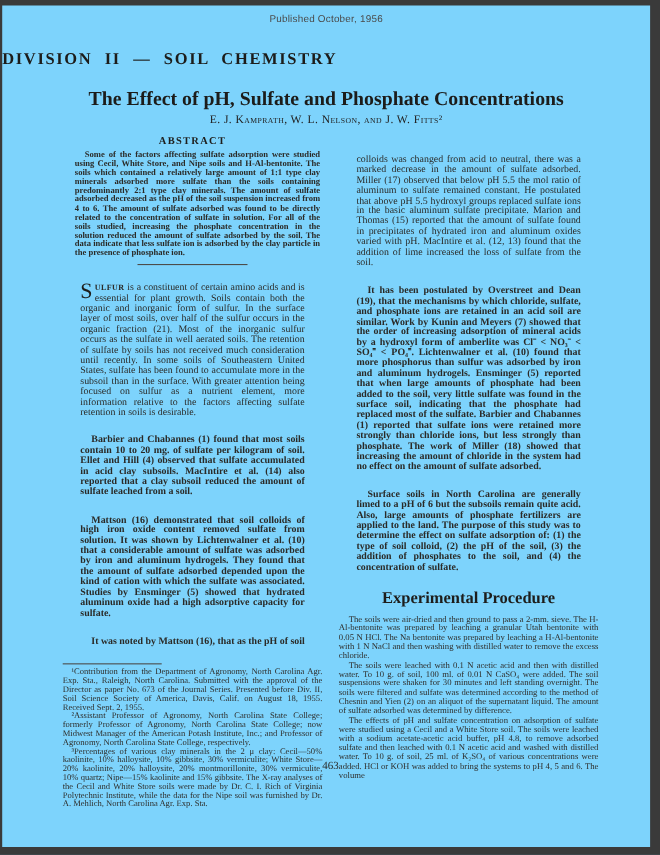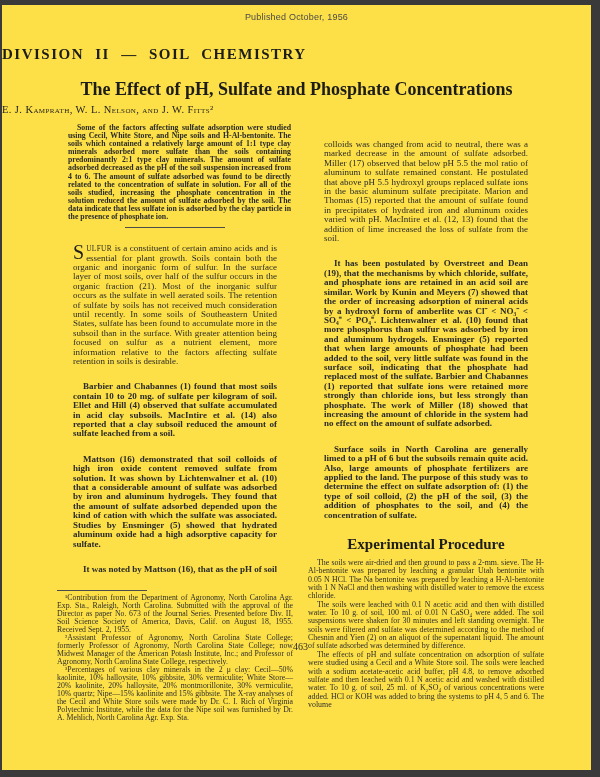--- a/index.html
+++ b/index.html
@@ -5,21 +5,21 @@
   html, body {
     margin: 0; padding: 0;
     width: 600px; height: 777px;
     overflow: hidden;
     background: #3a3a3a;
     font-family: "Liberation Serif", serif;
   }
   .page {
     position: absolute;
     top: 5px; left: 2px; right: 9px; bottom: 7px;
-    background: #fde047;
+    background: #7dd3fc;
     color: #262624;
   }
   .published {
     margin-top: 7px;
     text-align: center;
     font-family: "Liberation Sans", sans-serif;
     font-size: 9px;
     color: #4a4a4a;
     letter-spacing: 0.2px;
   }
@@ -35,20 +35,21 @@
   .title {
     margin: 17px 30px 0 30px;
     text-align: center;
     font-size: 18px;
     font-weight: bold;
     line-height: 19px;
     color: #1c1c1a;
   }
   .authors {
     margin-top: 5px;
+    text-align: center;
     font-size: 10.5px;
     font-variant: small-caps;
     letter-spacing: 0.4px;
     color: #222;
   }
   .columns {
     display: flex;
     margin-top: 9px;
     padding-left: 55px;
   }
@@ -89,20 +90,21 @@
   .dropcap {
     float: left;
     font-size: 20px;
     line-height: 16.5px;
     padding-right: 2px;
     color: #1d1d1b;
   }
   .opening-caps {
     font-size: 7.3px;
     letter-spacing: 0.4px;
+    font-weight: bold;
   }
   .footnote-rule {
     width: 90px;
     border-top: 1px solid #4c4c4a;
     margin: 5px 0 3px 0;
     height: 0;
   }
   p.footnote {
     margin: 0;
     font-size: 7.8px;
@@ -121,21 +123,21 @@
   p.procedure {
     margin: 0;
     font-size: 7.9px;
     line-height: 8.35px;
     text-align: justify;
     text-indent: 9px;
     color: #2e2e2b;
   }
   .pageno {
     position: absolute;
-    top: 636px;
+    top: 686px;
     left: 55px;
     width: 487px;
     text-align: center;
     font-size: 10px;
     color: #2a2a27;
   }
 </style>
 </head>
 <body>
 
@@ -147,20 +149,21 @@
 
   <div class="title">
     <span>The Effect of pH, Sulfate and Phosphate Concentrations</span><br>
   </div>
 
   <div class="authors">E. J. Kamprath, W. L. Nelson, and J. W. Fitts²</div>
 
   <div class="columns">
 
     <div class="col-left">
+      <div class="abstract-heading">ABSTRACT</div>
       <p class="abstract-text">Some of the factors affecting sulfate adsorption were studied using Cecil, White Store, and Nipe soils and H-Al-bentonite. The soils which contained a relatively large amount of 1:1 type clay minerals adsorbed more sulfate than the soils containing predominantly 2:1 type clay minerals. The amount of sulfate adsorbed decreased as the pH of the soil suspension increased from 4 to 6. The amount of sulfate adsorbed was found to be directly related to the concentration of sulfate in solution. For all of the soils studied, increasing the phosphate concentration in the solution reduced the amount of sulfate adsorbed by the soil. The data indicate that less sulfate ion is adsorbed by the clay particle in the presence of phosphate ion.</p>
       <div class="abstract-rule"></div>
 
       <p class="body"><span class="dropcap">S</span><span class="opening-caps">ULFUR</span><span> is a constituent of certain amino acids and is essential for plant growth. Soils contain both the organic and inorganic form of sulfur. In the surface layer of most soils, over half of the sulfur occurs in the organic fraction (21). Most of the inorganic sulfur occurs as the sulfate in well aerated soils. The retention of sulfate by soils has not received much consideration until recently. In some soils of Southeastern United States, sulfate has been found to accumulate more in the subsoil than in the surface. With greater attention being focused on sulfur as a nutrient element, more information relative to the factors affecting sulfate retention in soils is desirable.</span></p>
       <p class="body indent">Barbier and Chabannes (1) found that most soils contain 10 to 20 mg. of sulfate per kilogram of soil. Ellet and Hill (4) observed that sulfate accumulated in acid clay subsoils. MacIntire et al. (14) also reported that a clay subsoil reduced the amount of sulfate leached from a soil.</p>
       <p class="body indent">Mattson (16) demonstrated that soil colloids of high iron oxide content removed sulfate from solution. It was shown by Lichtenwalner et al. (10) that a considerable amount of sulfate was adsorbed by iron and aluminum hydrogels. They found that the amount of sulfate adsorbed depended upon the kind of cation with which the sulfate was associated. Studies by Ensminger (5) showed that hydrated aluminum oxide had a high adsorptive capacity for sulfate.</p>
       <p class="body indent">It was noted by Mattson (16), that as the pH of soil</p>
 
       <div class="footnote-rule"></div>
       <p class="footnote">¹Contribution from the Department of Agronomy, North Carolina Agr. Exp. Sta., Raleigh, North Carolina. Submitted with the approval of the Director as paper No. 673 of the Journal Series. Presented before Div. II, Soil Science Society of America, Davis, Calif. on August 18, 1955. Received Sept. 2, 1955.</p>

